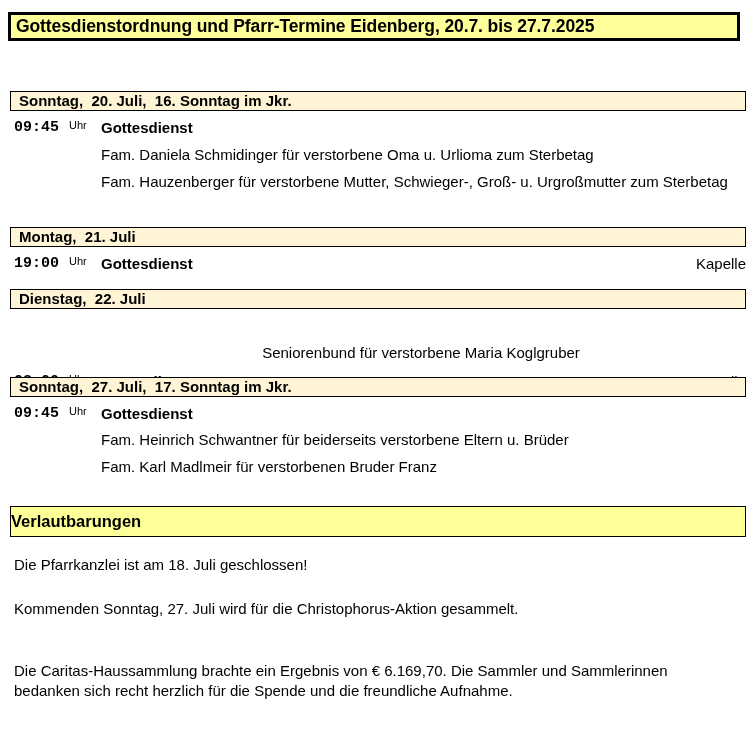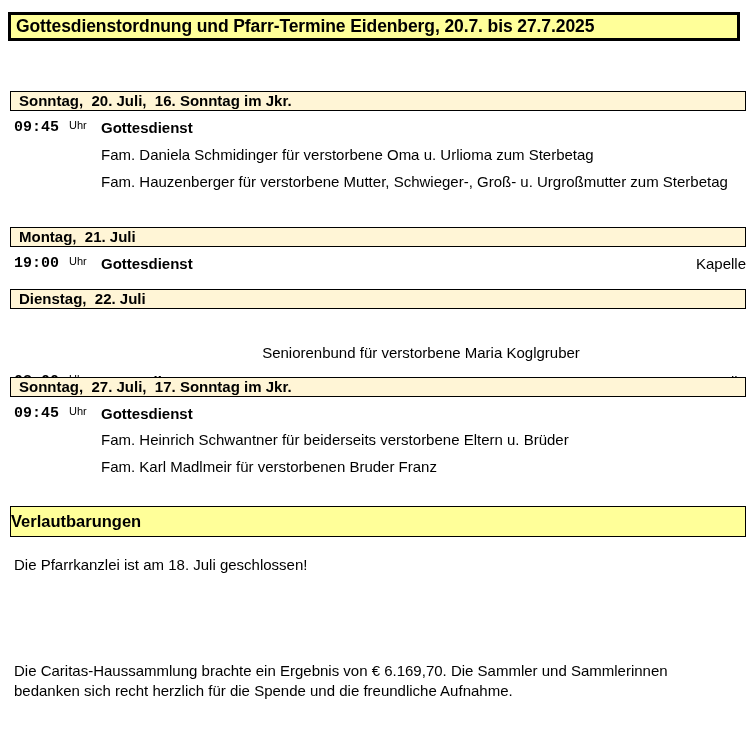--- a/index.html
+++ b/index.html
@@ -146,15 +146,16 @@
   <span class="event">Gottesdienst</span>
 </div>
 <div class="intention" style="top:430px;">Fam. Heinrich Schwantner für beiderseits verstorbene Eltern u. Brüder</div>
 <div class="intention" style="top:457px;">Fam. Karl Madlmeir für verstorbenen Bruder Franz</div>
 
 <div class="section-box">Verlautbarungen</div>
 
 <div class="announce" style="top:555px;">Die Pfarrkanzlei ist am 18. Juli geschlossen!</div>
 
 <div class="announce" style="top:599px;">
+  <div>Kommenden Sonntag, 27. Juli wird für die Christophorus-Aktion gesammelt.</div>
 </div>
 
 <div class="announce" style="top:661px; width:690px;">Die Caritas-Haussammlung brachte ein Ergebnis von € 6.169,70. Die Sammler und Sammlerinnen bedanken sich recht herzlich für die Spende und die freundliche Aufnahme.</div>
 
 </body></html>

